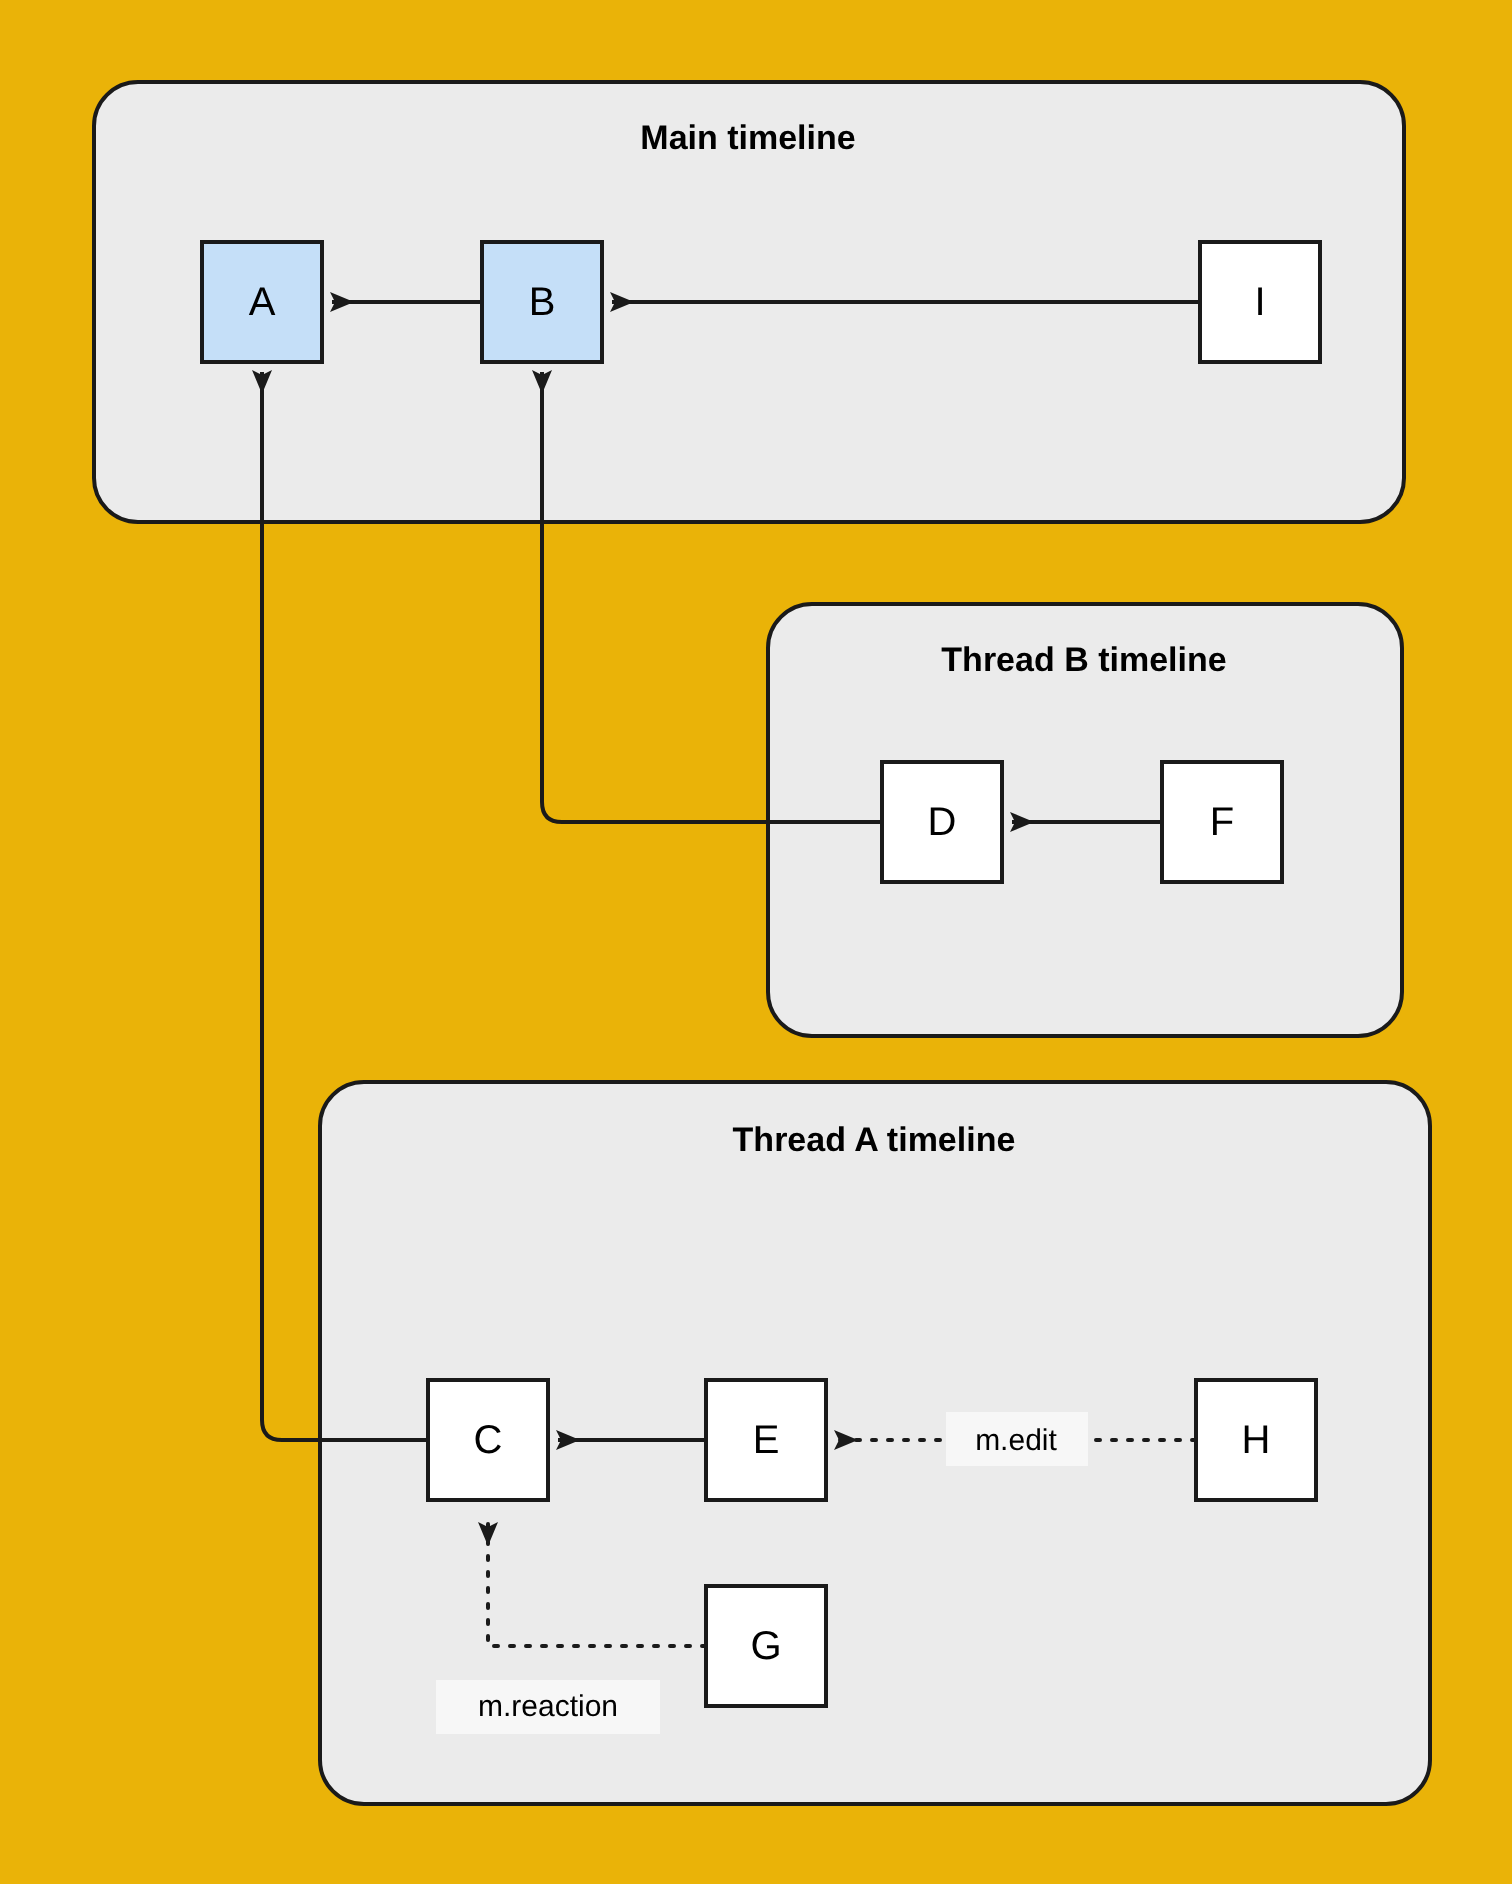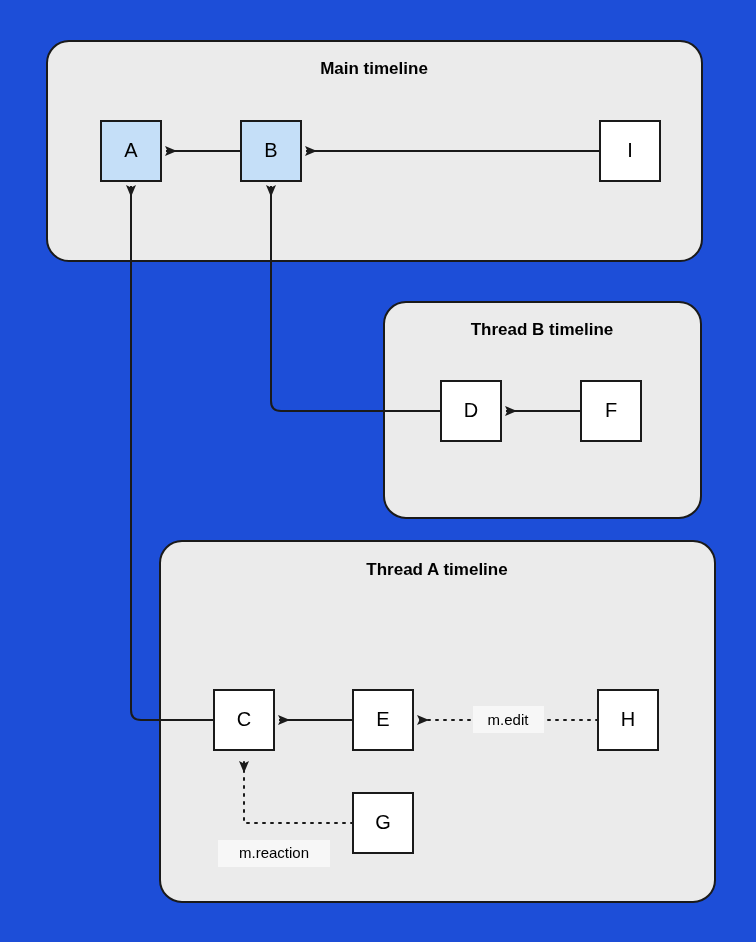--- a/index.html
+++ b/index.html
@@ -4,21 +4,21 @@
 <style>
   html, body {
     margin: 0;
     padding: 0;
     background: #ffffff;
   }
   #canvas {
     position: relative;
     width: 756px;
     height: 942px;
-    background: #1d4ed8;
+    background: #eab308;
     font-family: "Liberation Sans", sans-serif;
     overflow: hidden;
   }
   #diagram-svg {
     position: absolute;
     left: 0;
     top: 0;
     width: 756px;
     height: 942px;
   }

